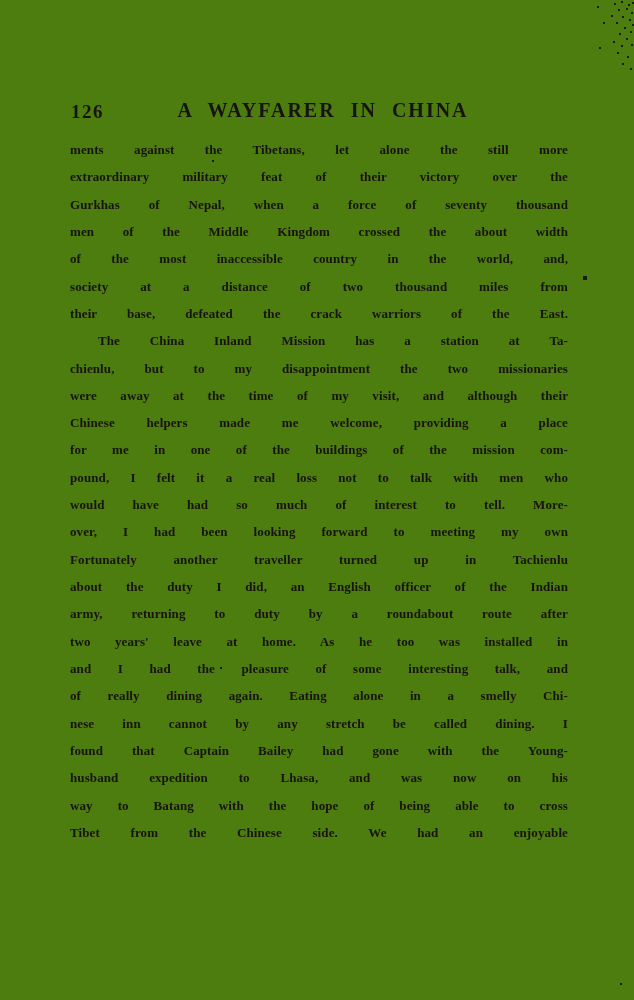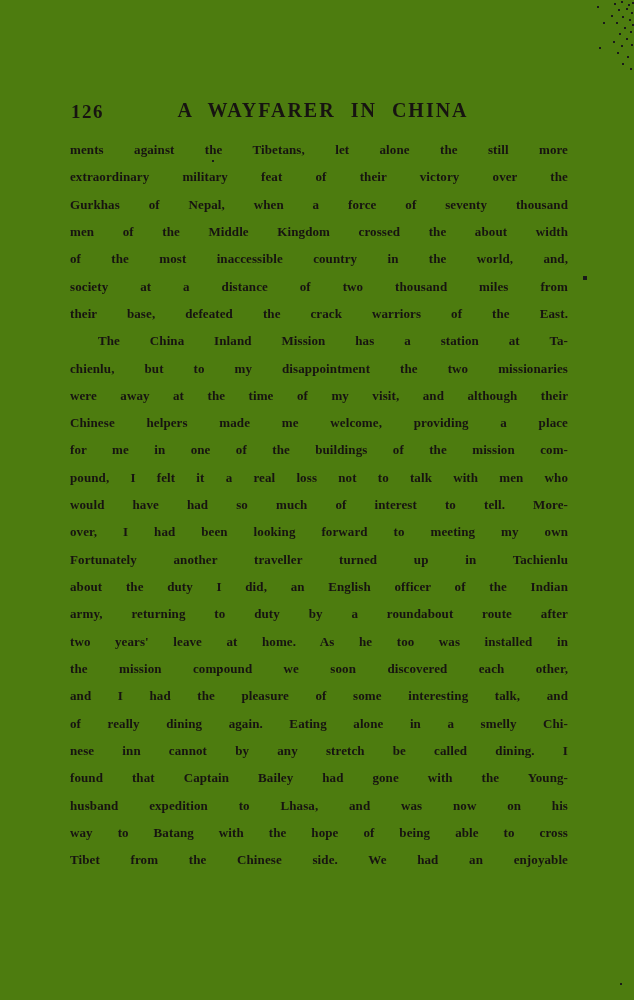--- a/index.html
+++ b/index.html
@@ -103,21 +103,20 @@
     <div class="line">were away at the time of my visit, and although their</div>
     <div class="line">Chinese helpers made me welcome, providing a place</div>
     <div class="line">for me in one of the buildings of the mission com-</div>
     <div class="line">pound, I felt it a real loss not to talk with men who</div>
     <div class="line">would have had so much of interest to tell. More-</div>
     <div class="line">over, I had been looking forward to meeting my own</div>
     <div class="line">Fortunately another traveller turned up in Tachienlu</div>
     <div class="line">about the duty I did, an English officer of the Indian</div>
     <div class="line">army, returning to duty by a roundabout route after</div>
     <div class="line">two years' leave at home. As he too was installed in</div>
-    <div class="line">the mission compound we soon discovered each other,</div>
     <div class="line">and I had the pleasure of some interesting talk, and</div>
     <div class="line">of really dining again. Eating alone in a smelly Chi-</div>
     <div class="line">nese inn cannot by any stretch be called dining. I</div>
     <div class="line">found that Captain Bailey had gone with the Young-</div>
     <div class="line">husband expedition to Lhasa, and was now on his</div>
     <div class="line">way to Batang with the hope of being able to cross</div>
     <div class="line">Tibet from the Chinese side. We had an enjoyable</div>
   </div>
 
 </div>

